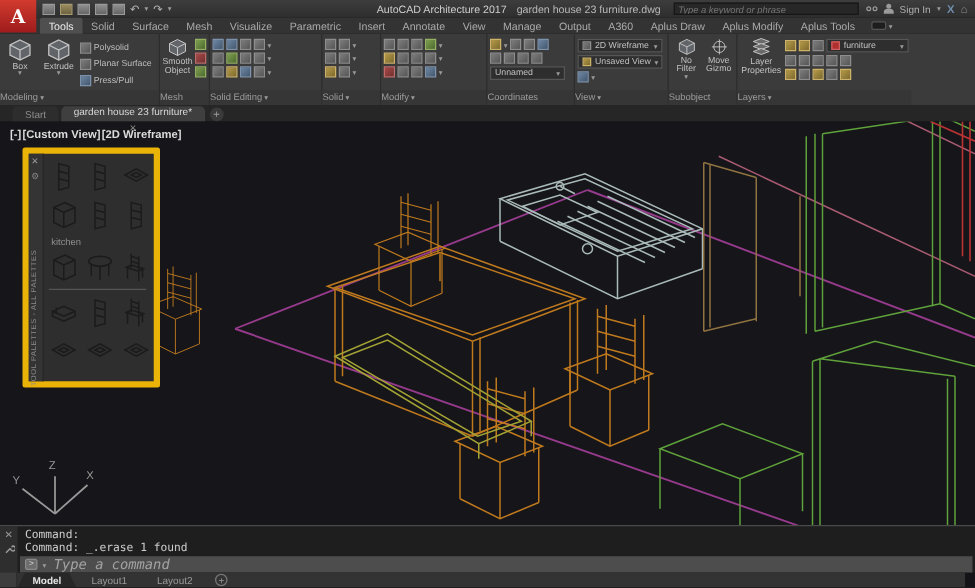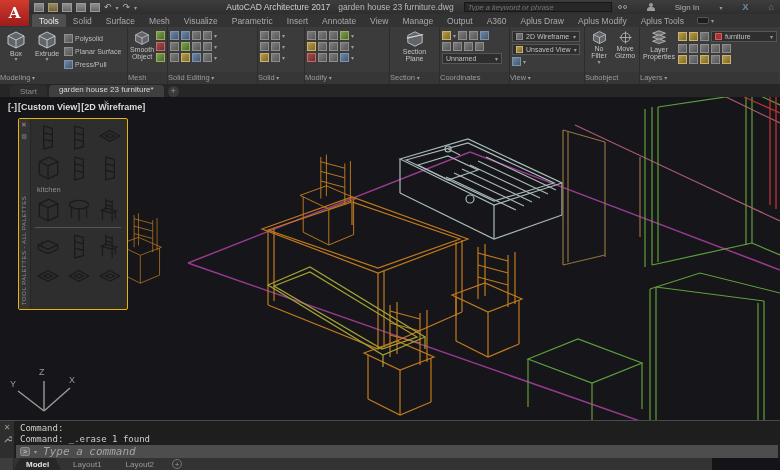--- a/index.html
+++ b/index.html
@@ -15,21 +15,21 @@
     color:#fff;font-weight:bold;font-size:15px;font-family:"DejaVu Serif",serif;cursor:pointer;}
   .qat{display:flex;align-items:center;gap:4px;margin-left:34px;}
   .qicon{width:10px;height:9px;border:1px solid #9a9a9a;background:linear-gradient(#8f8f8f,#666);}
   .qicon.folder{border-color:#a89a70;background:linear-gradient(#9a8c5c,#6e6340);}
   .qglyph{font-size:9px;color:#b5b5b5;line-height:9px;}
   .tspacer{flex:1;}
   .wtitle{font-size:8.5px;color:#cfcfcf;white-space:nowrap;}
   .wtitle .doc{color:#b9b9b9;margin-left:8px;}
   .searchbox{width:148px;height:10px;margin:0 6px 0 10px;background:#272727;border:1px solid #171717;
     color:#8a8a8a;font-size:7.5px;font-style:italic;padding:0 3px;}
-  .trc{display:flex;align-items:center;gap:20px;margin-right:6px;}
+  .trc{display:flex;align-items:center;gap:5px;margin-right:6px;}
   .binoc{display:flex;gap:1px;}
   .binoc i{display:block;width:4px;height:4px;border:1px solid #9a9a9a;border-radius:50%;}
   .person{position:relative;width:8px;height:8px;}
   .person::before{content:"";position:absolute;left:2px;top:0;width:4px;height:4px;border-radius:50%;background:#9a9a9a;}
   .person::after{content:"";position:absolute;left:0;top:4px;width:8px;height:4px;border-radius:3px 3px 0 0;background:#9a9a9a;}
   .signin{font-size:8px;color:#b0b0b0;}
   .xlogo{font-size:9px;color:#6f8cab;font-weight:bold;}
   .homeglyph{font-size:9px;color:#8f8f8f;}
   .caret{font-size:6px;color:#9a9a9a;}
   .caret::after{content:"▾";}
@@ -84,21 +84,21 @@
   .scene{position:absolute;left:0;top:0;z-index:1;}
   .vplabel{position:absolute;left:8px;top:5px;z-index:5;font-size:9px;font-weight:bold;color:#dcdcdc;display:flex;gap:1px;}
   .vplabel span{cursor:pointer;}
   .overlay{position:absolute;left:50px;top:86px;width:680px;z-index:30;text-align:center;
     font-family:"DejaVu Serif",serif;font-weight:bold;font-size:42px;line-height:1.12;color:#fff;
     letter-spacing:0.5px;
     text-shadow:2px 2px 0 #141414,-2px 2px 0 #141414,2px -2px 0 #141414,-2px -2px 0 #141414,
                 3px 0 0 #141414,-3px 0 0 #141414,0 3px 0 #141414,0 -3px 0 #141414,0 0 7px rgba(0,0,0,.85);}
   
   .palette{position:absolute;left:18px;top:21px;width:110px;height:192px;background:#2e2e2e;
-    border:1px solid #eab308;border-radius:2px;z-index:10;display:flex;}
+    border:5px solid #eab308;border-radius:2px;z-index:10;display:flex;}
   .pstrip{width:12px;background:#343434;border-right:1px solid #262626;position:relative;cursor:pointer;}
   .pstrip .px{position:absolute;top:2px;left:2px;font-size:7px;color:#9a9a9a;}
   .pstrip .pg{position:absolute;top:14px;left:2px;font-size:7px;color:#8a8a8a;}
   .vtext{position:absolute;left:2px;top:58px;height:128px;writing-mode:vertical-rl;transform:rotate(180deg);
     font-size:6px;color:#8d8d8d;letter-spacing:0.5px;white-space:nowrap;overflow:hidden;}
   .pcontent{flex:1;padding:4px 2px 0 4px;overflow:hidden;}
   .prow{display:flex;gap:5px;margin-bottom:3px;}
   .pi{width:26px;height:28px;cursor:pointer;}
   .pgl{font-size:7.5px;color:#8f8f8f;margin:1px 0 2px 2px;}
   .psep{border:none;border-top:1px solid #555;margin:2px 4px 4px 0;}
@@ -114,21 +114,21 @@
   .chist{flex:1;padding:2px 0 0 6px;font-family:"DejaVu Sans Mono",monospace;font-size:9px;
     line-height:11px;color:#cdcdcd;white-space:pre;}
   .cinrow{height:13px;background:#4d4d4d;display:flex;align-items:center;gap:4px;padding:0 4px;margin:0 2px 1px 2px;}
   .cico{width:10px;height:9px;background:#6c6c6c;border:1px solid #8a8a8a;border-radius:2px;
     font-size:7px;line-height:8px;text-align:center;color:#ddd;cursor:pointer;}
   .cinput{flex:1;background:transparent;border:none;outline:none;color:#ddd;
     font-family:"DejaVu Sans Mono",monospace;font-size:11px;font-style:italic;}
   .cinput::placeholder{color:#a3a3a3;font-style:italic;}
 
   
-  .lbar{position:absolute;left:0;top:458px;width:712px;height:12px;background:#333;display:flex;align-items:center;z-index:6;}
+  .lbar{position:absolute;left:0;top:458px;width:772px;height:12px;background:#333;display:flex;align-items:center;z-index:6;}
   .lcorner{width:14px;height:12px;background:#3d3d3d;border-right:1px solid #2a2a2a;}
   .ltab{height:12px;padding:0 12px;font-size:8px;color:#9a9a9a;display:flex;align-items:center;cursor:pointer;
     clip-path:polygon(6px 0,calc(100% - 6px) 0,100% 100%,0 100%);}
   .ltab.active{background:#272727;color:#e4e4e4;font-weight:bold;}
   .lplus{width:10px;height:10px;border-radius:50%;border:1px solid #777;color:#999;font-size:8px;
     line-height:9px;text-align:center;margin-left:6px;cursor:pointer;}
 </style>
 </head>
 <body>
 
@@ -363,31 +363,20 @@
               <span class="mi"></span>
             <span class="mi"></span>
               <span class="mi blu"></span>
               <span class="caret"></span>
           </div>
         </div>
       </div>
       <div class="plabel pl-caret">Modify</div>
     </div>
 
-    <div class="panel" style="width:50px">
-      <div class="pbody" style="justify-content:center">
-        <div class="bigbtn" style="width:34px">
-          <svg width="18" height="18" viewBox="0 0 20 20">
-              <use href="#g-plane"></use>
-            </svg>
-          <span>Section Plane</span>
-        </div>
-      </div>
-      <div class="plabel pl-caret">Section</div>
-    </div>
 
     <div class="panel" style="width:70px">
       <div class="pbody">
         <div class="igrid" style="width:100%">
           <div class="irow">
             <span class="mi yel"></span>
               <span class="caret"></span>
             <span class="mi"></span>
               <span class="mi"></span>
               <span class="mi blu"></span>

